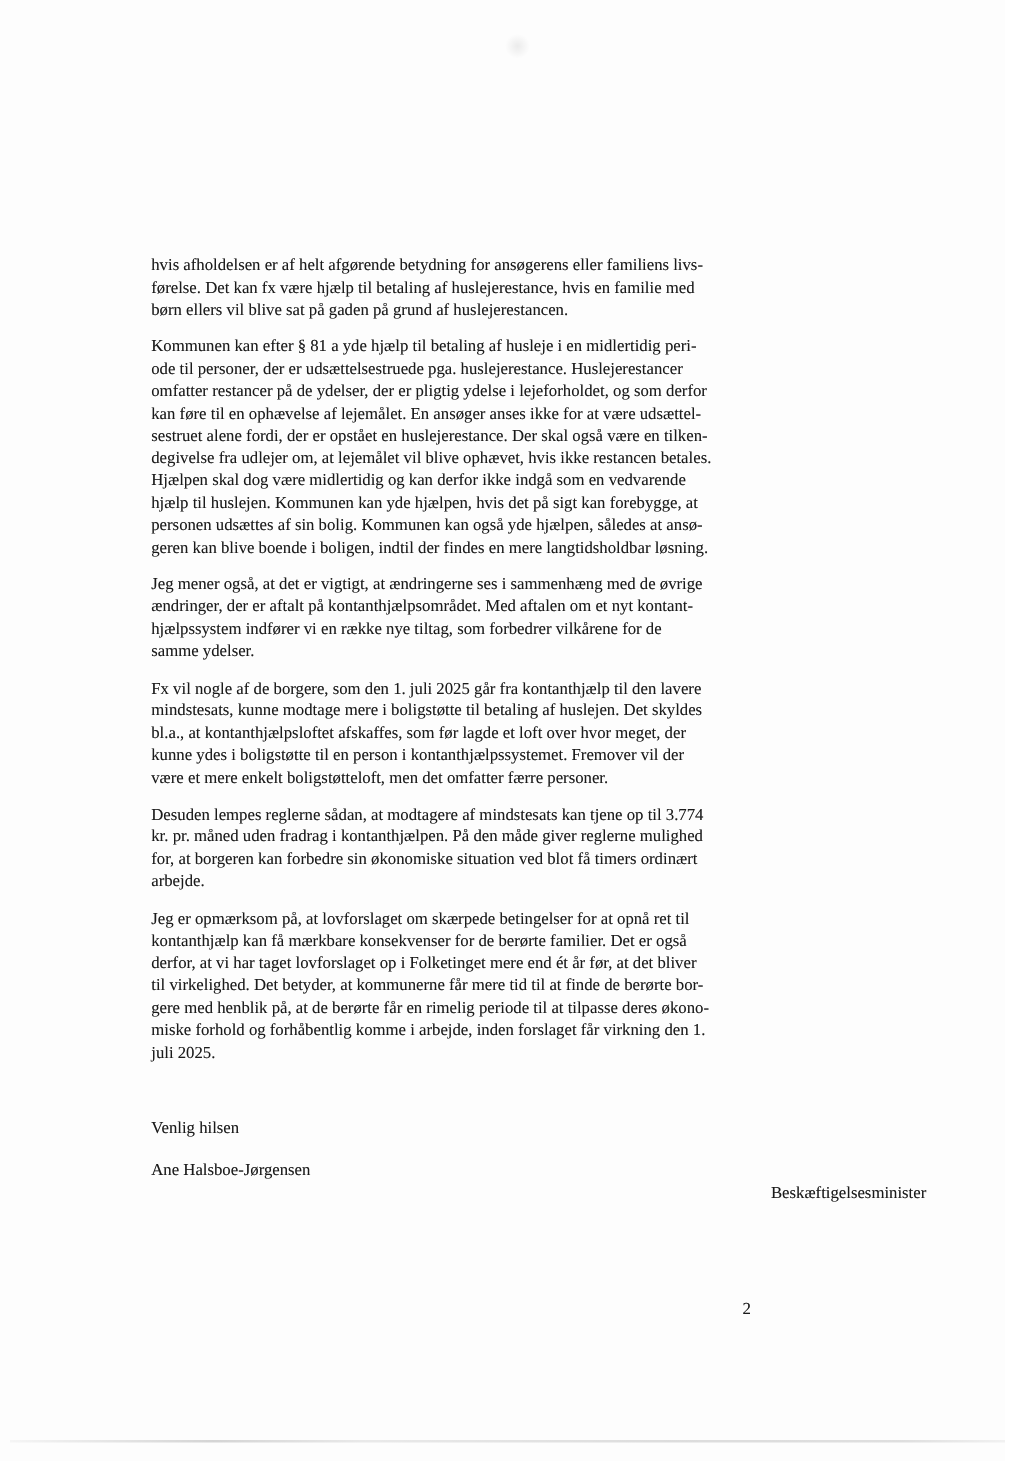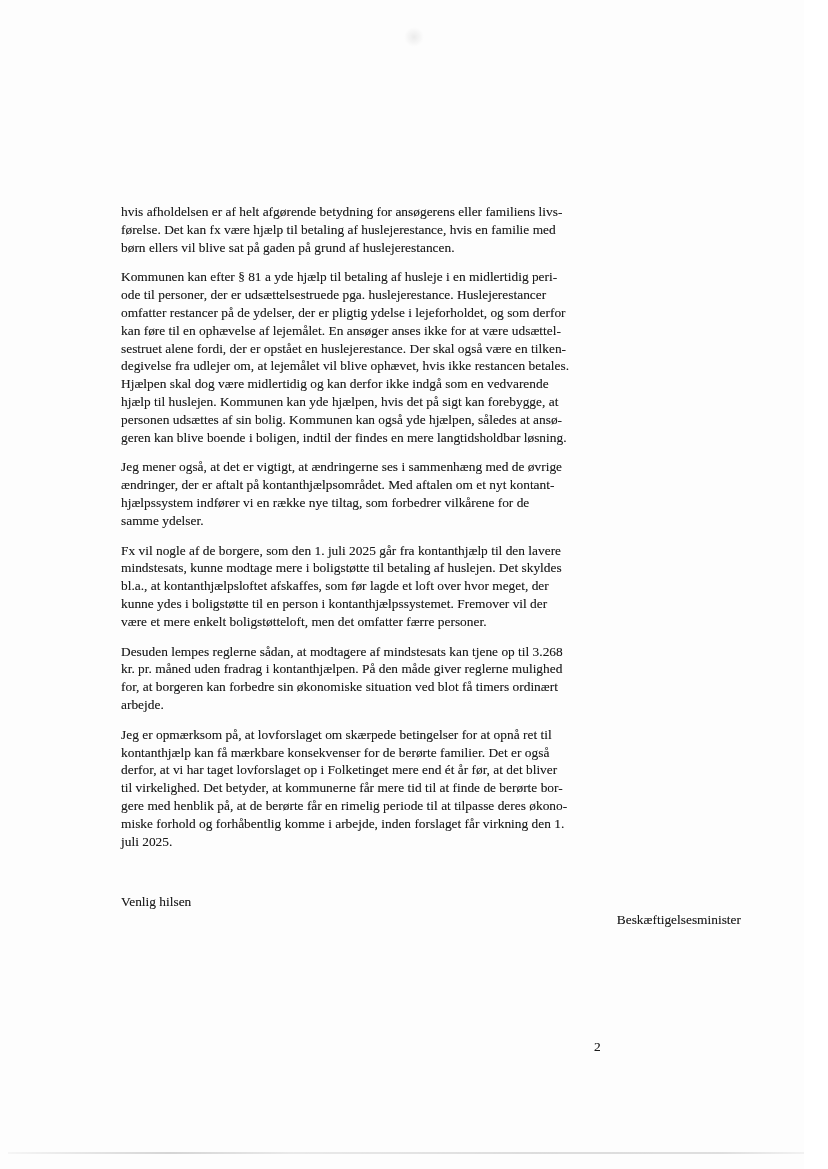--- a/index.html
+++ b/index.html
@@ -25,21 +25,21 @@
   .para {
     margin: 0 0 12px 0;
     font-size: 13.4px;
     line-height: 17.8px;
     white-space: pre-line;
     
     text-shadow: 0 0 0.4px rgba(0,0,0,0.35);
   }
   .closing {
     margin-top: 43px;
-    margin-bottom: 0;
+    margin-bottom: 12px;
   }
   .sig-name {
     margin: 16px 0 0 0;
   }
   .sig-title {
     margin: 0;
     text-align: right;
   }
   .page-number {
     position: absolute;
@@ -96,33 +96,34 @@
 geren kan blive boende i boligen, indtil der findes en mere langtidsholdbar løsning.</p>
     <p class="para">Jeg mener også, at det er vigtigt, at ændringerne ses i sammenhæng med de øvrige
 ændringer, der er aftalt på kontanthjælpsområdet. Med aftalen om et nyt kontant-
 hjælpssystem indfører vi en række nye tiltag, som forbedrer vilkårene for de
 samme ydelser.</p>
     <p class="para">Fx vil nogle af de borgere, som den 1. juli 2025 går fra kontanthjælp til den lavere
 mindstesats, kunne modtage mere i boligstøtte til betaling af huslejen. Det skyldes
 bl.a., at kontanthjælpsloftet afskaffes, som før lagde et loft over hvor meget, der
 kunne ydes i boligstøtte til en person i kontanthjælpssystemet. Fremover vil der
 være et mere enkelt boligstøtteloft, men det omfatter færre personer.</p>
-    <p class="para">Desuden lempes reglerne sådan, at modtagere af mindstesats kan tjene op til 3.268
+    <p class="para">Desuden lempes reglerne sådan, at modtagere af mindstesats kan tjene op til 3.774
 kr. pr. måned uden fradrag i kontanthjælpen. På den måde giver reglerne mulighed
 for, at borgeren kan forbedre sin økonomiske situation ved blot få timers ordinært
 arbejde.</p>
     <p class="para">Jeg er opmærksom på, at lovforslaget om skærpede betingelser for at opnå ret til
 kontanthjælp kan få mærkbare konsekvenser for de berørte familier. Det er også
 derfor, at vi har taget lovforslaget op i Folketinget mere end ét år før, at det bliver
 til virkelighed. Det betyder, at kommunerne får mere tid til at finde de berørte bor-
 gere med henblik på, at de berørte får en rimelig periode til at tilpasse deres økono-
 miske forhold og forhåbentlig komme i arbejde, inden forslaget får virkning den 1.
 juli 2025.</p>
 
     <p class="para closing">Venlig hilsen</p>
+    <p class="para sig-name">Ane Halsboe-Jørgensen</p>
     <p class="para sig-title">Beskæftigelsesminister</p>
   </main>
 
   <div class="page-number">2</div>
 
   <div class="scan-line"></div>
 
 </div>
 
 </body></html>

